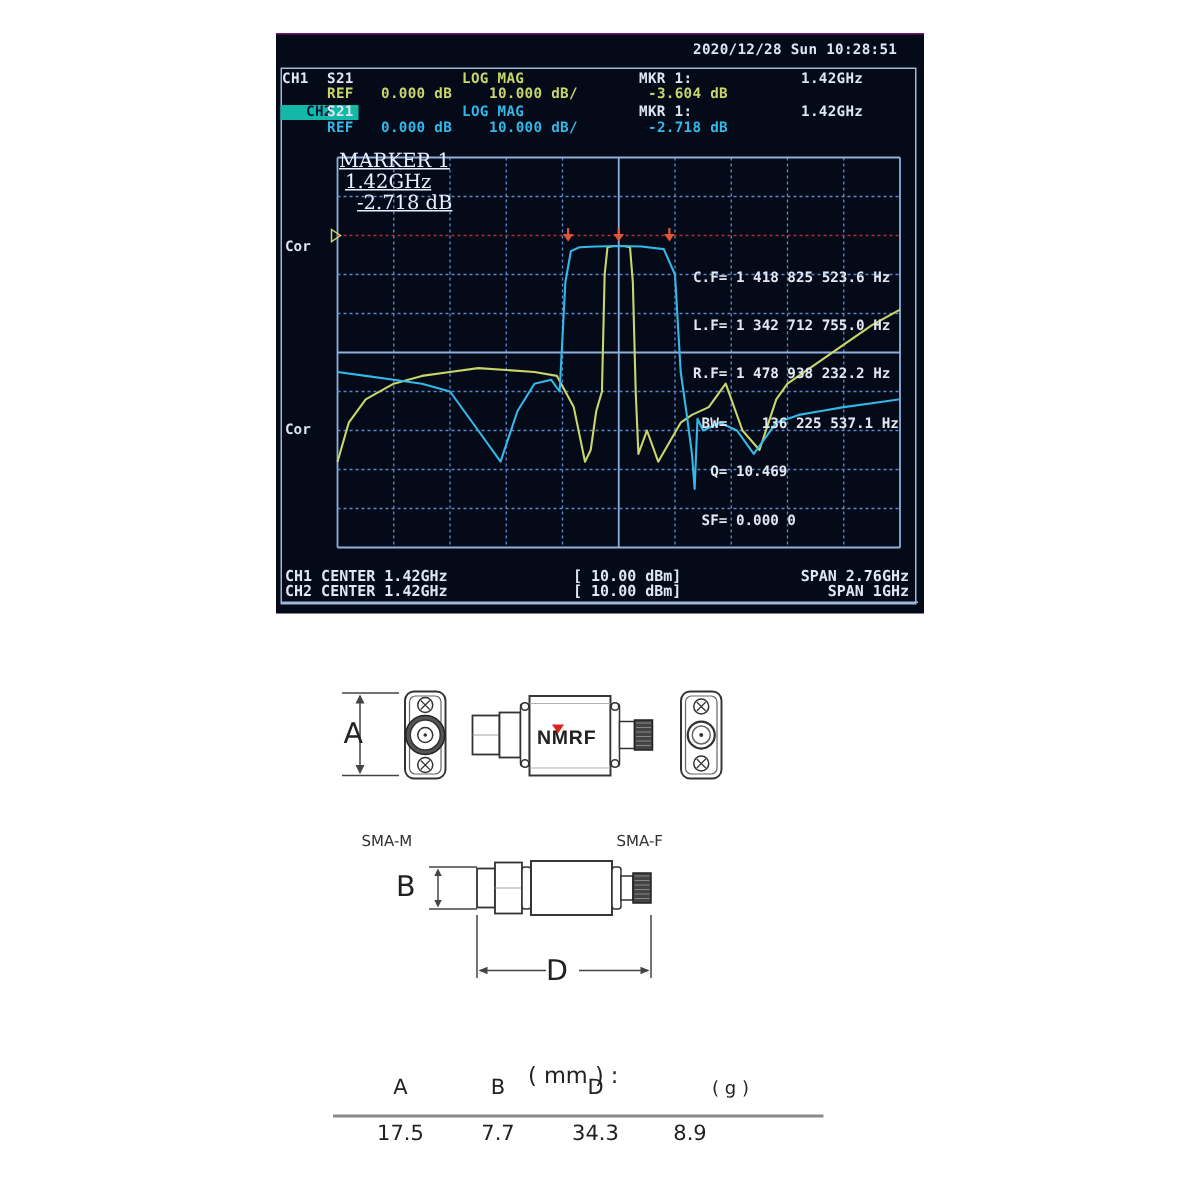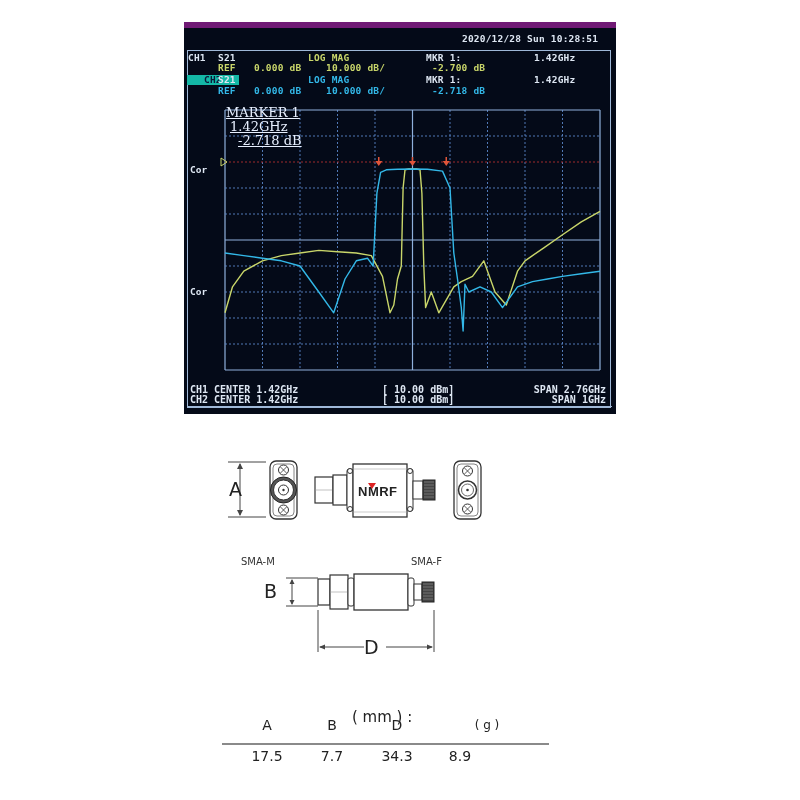--- a/index.html
+++ b/index.html
@@ -1,19 +1,19 @@
 <!DOCTYPE html>
 <html><head>
 <meta charset="utf-8">
 <style>
   html, body { margin:0; padding:0; background:#ffffff; }
   body { width:800px; height:800px; position:relative; overflow:hidden;
          font-family:"DejaVu Sans Mono", monospace; }
   .screen { position:absolute; left:184px; top:22px; width:432px; height:386px;
-            background:#040a18; border-top:6px solid #701a75; }
+            background:#040a18; border-top:1px solid #701a75; }
   .screen .frame { position:absolute; left:3px; top:22px; width:424px; height:358px;
             border:1px solid #9fb8d8; box-sizing:border-box; }
   .hdr { position:absolute; font-size:9.5px; font-weight:bold; white-space:pre; line-height:10px; letter-spacing:0.2px; }
   .w { color:#dde6f2; }
   .y { color:#c9d66a; }
   .c { color:#33b8e8; }
   .ch2box { background:#14b8a6; color:#0a1a3a; padding:0 17px; }
   .plot { position:absolute; left:41px; top:82px; width:375px; height:260px; }
   .plot svg { position:absolute; left:0; top:0; overflow:visible; }
   .cor { position:absolute; font-size:9.5px; font-weight:bold; color:#dde6f2; }
@@ -36,21 +36,21 @@
   <div class="hdr w" style="left:278px;top:6px;">2020/12/28 Sun 10:28:51</div>
 
   <div class="hdr w" style="left:4px;top:25px;">CH1</div>
   <div class="hdr w" style="left:34px;top:25px;">S21</div>
   <div class="hdr y" style="left:124px;top:25px;">LOG MAG</div>
   <div class="hdr w" style="left:242px;top:25px;">MKR 1:</div>
   <div class="hdr w" style="left:350px;top:25px;">1.42GHz</div>
   <div class="hdr y" style="left:34px;top:35px;">REF</div>
   <div class="hdr y" style="left:70px;top:35px;">0.000 dB</div>
   <div class="hdr y" style="left:142px;top:35px;">10.000 dB/</div>
-  <div class="hdr y" style="left:248px;top:35px;">-2.700 dB</div>
+  <div class="hdr y" style="left:248px;top:35px;">-3.604 dB</div>
 
   <div class="hdr ch2box" style="left:3px;top:47px;">CH2</div>
   <div class="hdr w" style="left:34px;top:47px;">S21</div>
   <div class="hdr c" style="left:124px;top:47px;">LOG MAG</div>
   <div class="hdr w" style="left:242px;top:47px;">MKR 1:</div>
   <div class="hdr w" style="left:350px;top:47px;">1.42GHz</div>
   <div class="hdr c" style="left:34px;top:58px;">REF</div>
   <div class="hdr c" style="left:70px;top:58px;">0.000 dB</div>
   <div class="hdr c" style="left:142px;top:58px;">10.000 dB/</div>
   <div class="hdr c" style="left:248px;top:58px;">-2.718 dB</div>
@@ -97,20 +97,28 @@
           <line x1="221.25000000000003" y1="47.019999999999996" x2="221.25000000000003" y2="53.019999999999996" stroke="#e0553a" stroke-width="1.5"></line>
           <polygon points="217.75000000000003,51.019999999999996 224.75000000000003,51.019999999999996 221.25000000000003,56.019999999999996" fill="#e0553a"></polygon>
         </g>
       </svg>
   </div>
 
   <div class="marker-text" style="left:42px;top:78px;">MARKER 1</div>
   <div class="marker-text" style="left:46px;top:92px;">1.42GHz</div>
   <div class="marker-text" style="left:54px;top:106px;">-2.718 dB</div>
 
+  <div class="stats" style="left:278px;top:136px;">
+    <div>C.F= 1 418 825 523.6 Hz</div>
+    <div>L.F= 1 342 712 755.0 Hz</div>
+    <div>R.F= 1 478 938 232.2 Hz</div>
+    <div> BW=    136 225 537.1 Hz</div>
+    <div>  Q= 10.469</div>
+    <div> SF= 0.000 0</div>
+  </div>
 
   <div class="foot" style="left:6px;top:357px;">CH1 CENTER 1.42GHz</div>
   <div class="foot" style="left:6px;top:367px;">CH2 CENTER 1.42GHz</div>
   <div class="foot" style="left:198px;top:357px;">[ 10.00 dBm]</div>
   <div class="foot" style="left:198px;top:367px;">[ 10.00 dBm]</div>
   <div class="foot" style="right:10px;top:357px;text-align:right;">SPAN 2.76GHz</div>
   <div class="foot" style="right:10px;top:367px;text-align:right;">SPAN 1GHz</div>
   <div style="position:absolute;left:4px;right:4px;top:378px;height:1px;background:#9fb8d8;"></div>
 </div>
 

